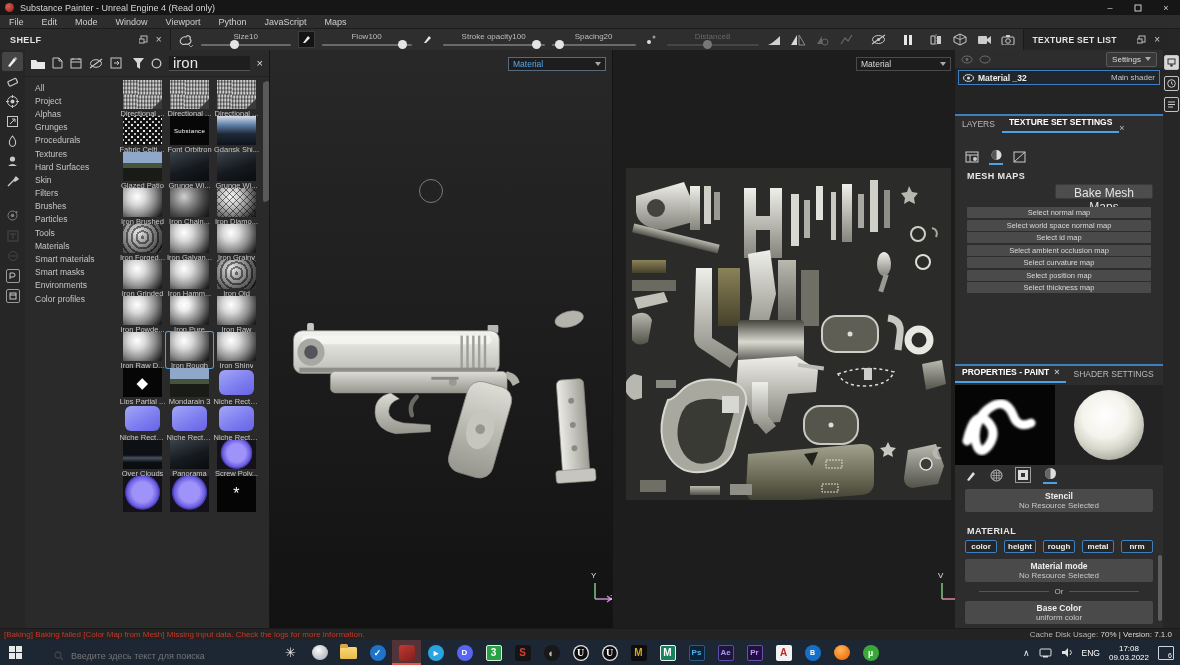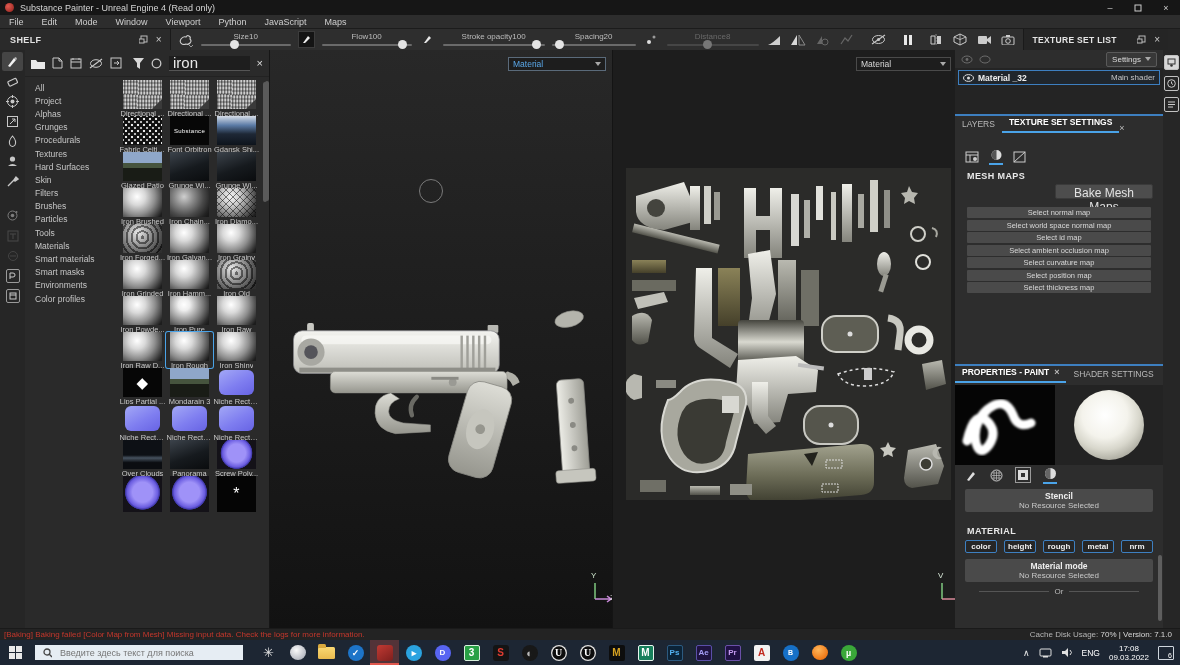--- a/index.html
+++ b/index.html
@@ -121,21 +121,21 @@
   .rightrail{position:absolute;left:1163px;top:0;width:17px;height:578px;background:#262626;display:flex;flex-direction:column;align-items:center;gap:6px;padding-top:5px;box-sizing:border-box}
   .rr-box{width:13px;height:13px;border:1px solid #c2c2c2;border-radius:2px;display:flex;align-items:center;justify-content:center}
   .rr-box.fill{background:#d8d8d8}
   
   .statusbar{position:absolute;left:0;top:628px;width:1180px;height:12px;background:#232323;display:flex;align-items:center;font-size:8px;border-top:1px solid #1a1a1a;box-sizing:border-box}
   .status-err{color:#c4372c;padding-left:4px;white-space:nowrap;overflow:hidden}
   .status-right{margin-left:auto;color:#b5b5b5;padding-right:8px;white-space:nowrap}
   
   .taskbar{position:absolute;left:0;top:640px;width:1180px;height:25px;background:#1d2633;display:flex;align-items:stretch}
   .startbtn{width:30px;display:flex;align-items:center;justify-content:center}
-  .tb-search{width:208px;background:#e6edf3;display:flex;align-items:center;gap:6px;padding:0 8px;margin:5px;box-sizing:border-box}
+  .tb-search{width:208px;background:#e6edf3;display:flex;align-items:center;gap:6px;padding:0 8px;margin:16px;box-sizing:border-box}
   .tb-search input{border:none;outline:none;background:transparent;font-size:9px;width:100%;color:#333;font-family:"Liberation Sans",sans-serif}
   .tb-apps{display:flex;align-items:stretch;margin-left:6px}
   .tb-app{width:29px;display:flex;align-items:center;justify-content:center;position:relative}
   .tb-app.active{background:rgba(225,85,72,.28);box-shadow:inset 0 -2px 0 #e0574d}
   .tb-glyph{min-width:16px;height:16px;display:flex;align-items:center;justify-content:center;font-size:10px;font-weight:bold;border-radius:2px;box-sizing:border-box}
   .k-settings .tb-glyph{color:#e6e6e6;font-size:13px;font-weight:normal}
   .k-shield .tb-glyph{background:radial-gradient(circle at 40% 35%,#fafafa,#b9bcc4 70%,#83878f);border-radius:50%;width:15px;height:15px}
   .k-folder .tb-glyph{width:17px;height:12px;background:linear-gradient(#f9d873,#e9ba4e);border-radius:1.5px;position:relative}
   .k-folder .tb-glyph:before{content:"";position:absolute;left:0;top:-3px;width:8px;height:4px;background:#d9a93e;border-radius:1.5px 1.5px 0 0}
   .k-check .tb-glyph{background:#1d74c8;color:#fff;border-radius:50%;font-size:9px}
@@ -1013,20 +1013,24 @@
           <button class="chan">metal</button>
           <button class="chan">nrm</button>
         </div>
       <div class="modebox">
         <div class="bx-t">Material mode</div>
         <div class="bx-s">No Resource Selected</div>
       </div>
       <div class="or-row">
           <span>Or</span>
         </div>
+      <div class="modebox" style="margin:5px 10px 0">
+        <div class="bx-t">Base Color</div>
+        <div class="bx-s">uniform color</div>
+      </div>
     </div>
     <div class="colbar"></div>
   </div>
 
   <div class="rightrail">
     <span class="rr-box fill">
       <svg width="9" height="9">
           <rect x="1" y="1" width="7" height="5" fill="none" stroke="#333"></rect>
           <circle cx="4.5" cy="7.5" r="1.3" fill="#333"></circle>
         </svg>

